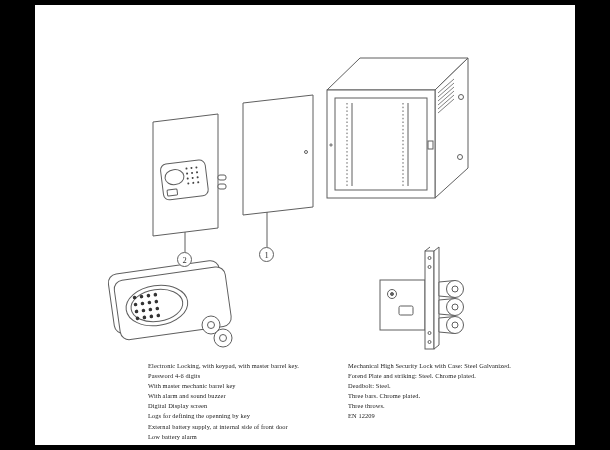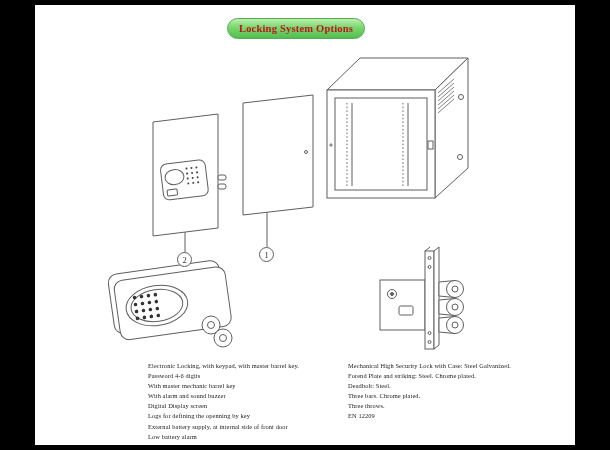--- a/index.html
+++ b/index.html
@@ -162,21 +162,20 @@
           <circle cx="420" cy="302" r="8.5" fill="#fff"></circle>
           <circle cx="420" cy="302" r="3"></circle>
           <polygon points="404,313 420,311.5 420,328.5 404,327" fill="#fff"></polygon>
           <circle cx="420" cy="320" r="8.5" fill="#fff"></circle>
           <circle cx="420" cy="320" r="3"></circle>
         </g>
       </g>
     </g>
   </svg>
 
-  <div class="title-pill">Locking System Options</div>
 
   <div class="callout callout-1">1</div>
   <div class="callout callout-2">2</div>
 
   <div class="spec spec-left">
     <div>Electronic Locking, with keypad, with master barrel key.</div>
     <div>Password 4-6 digits</div>
     <div>With master mechanic barrel key</div>
     <div>With alarm and sound buzzer</div>
     <div>Digital Display screen</div>

